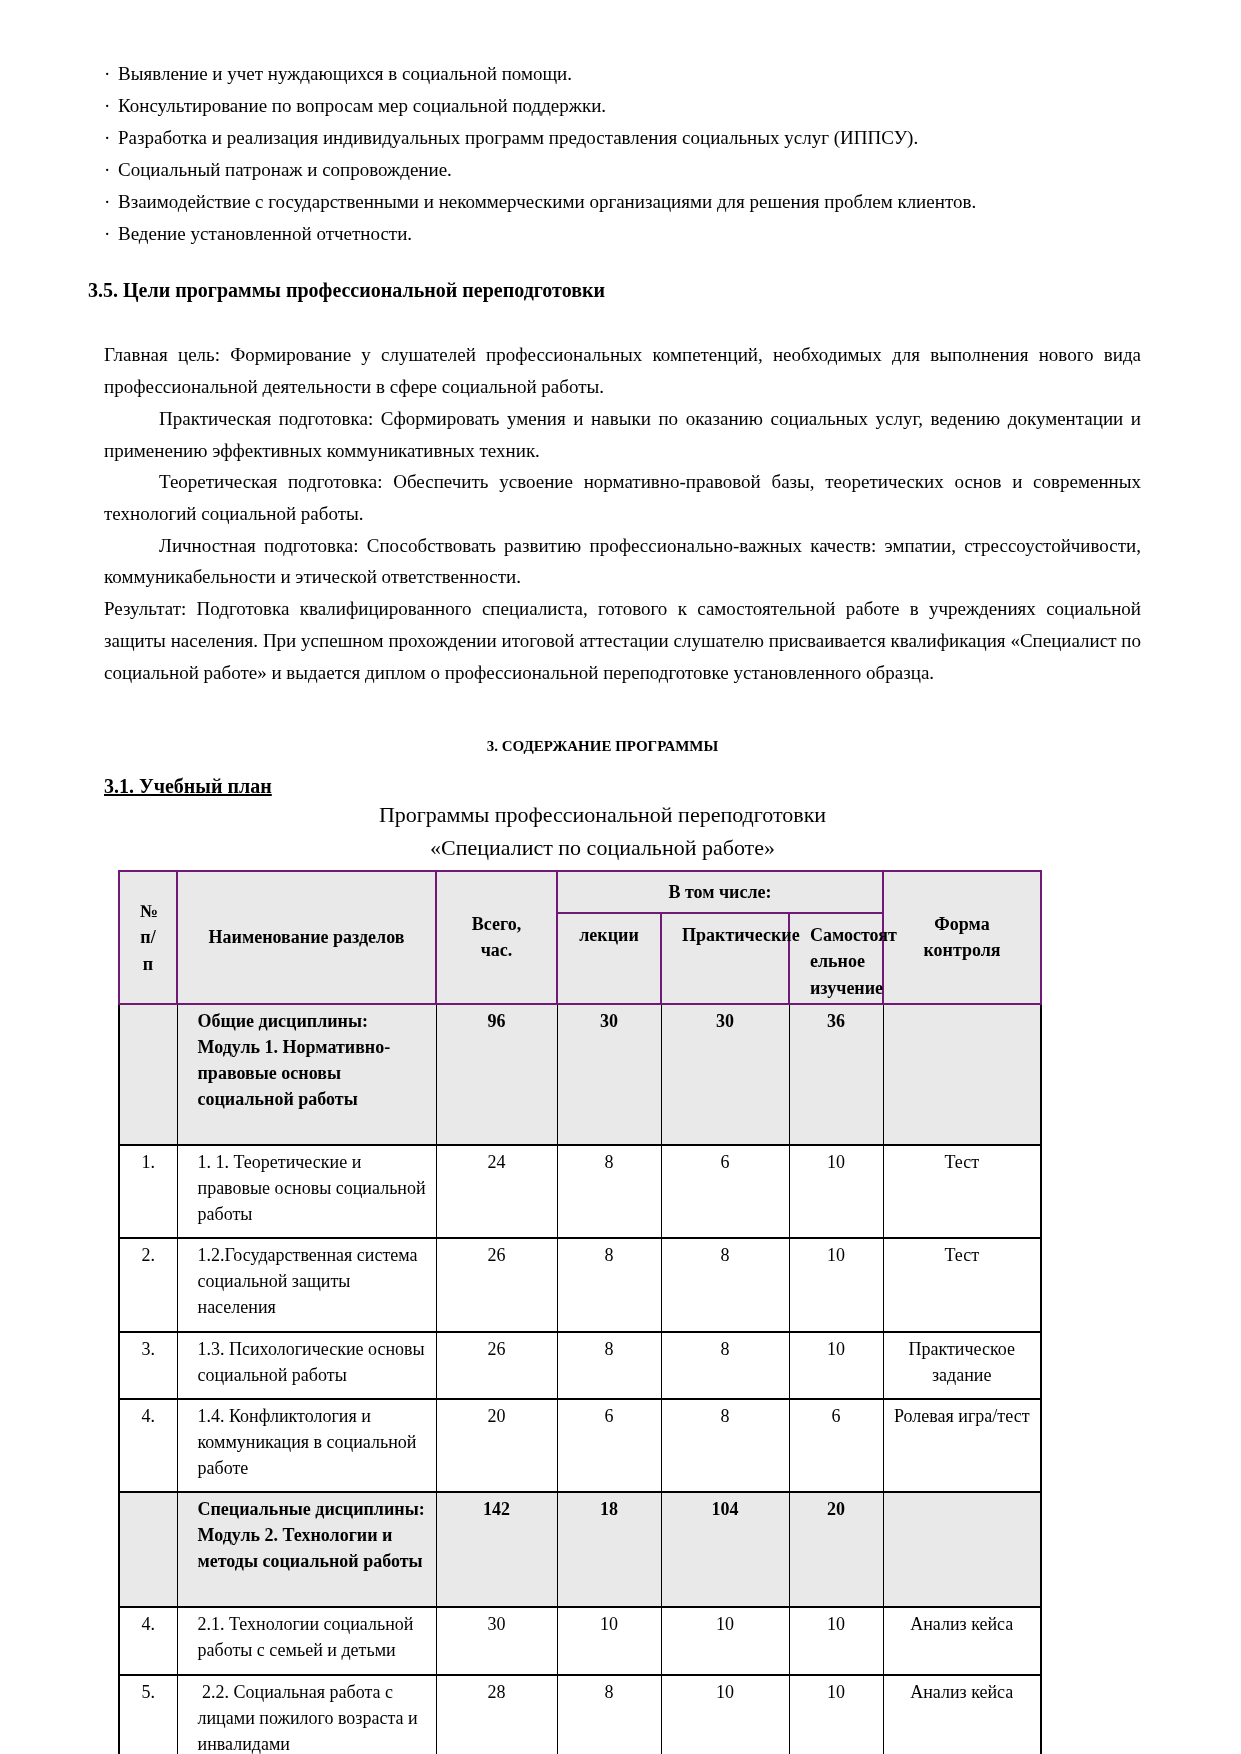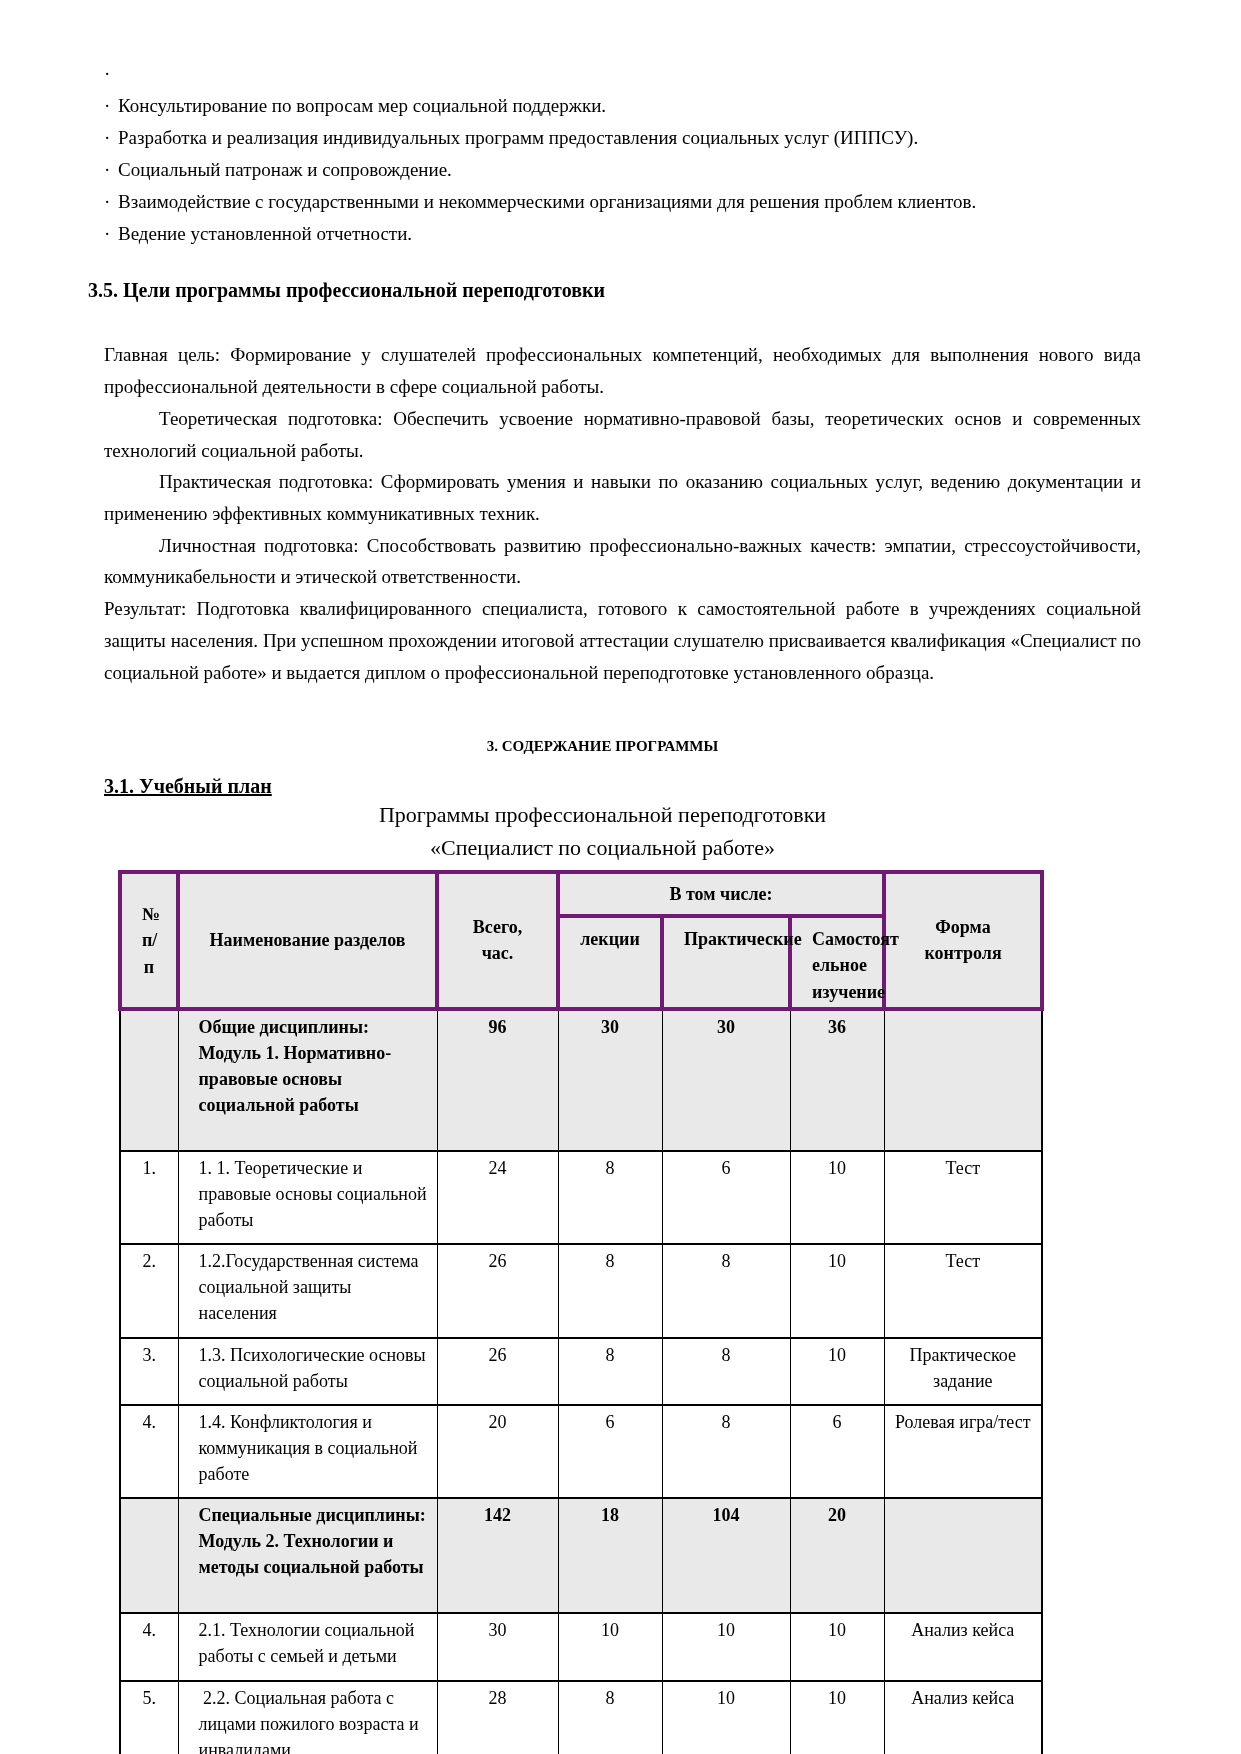--- a/index.html
+++ b/index.html
@@ -29,21 +29,21 @@
   .center-line    { text-align:center; font-size:22px; line-height:1.5; margin-right:40px; }
   
   table.plan {
     border-collapse:collapse;
     table-layout:fixed;
     width:922px;
     margin:6px 0 0 14px;
     border:2px solid #000;
   }
   table.plan th {
-    border:4px solid #701a75;
+    border:2px solid #701a75;
     background:#e9e9e9;
     font-size:18px; font-weight:bold;
     line-height:1.45;
     padding:2px 20px;
     vertical-align:middle;
     text-align:center;
     white-space:pre-line;
   }
   table.plan thead tr.subhead th { vertical-align:top; padding-top:8px;text-align:center; }
   table.plan thead tr.tophead th.including { height:36px; }
@@ -62,20 +62,21 @@
   table.plan td.bold { font-weight:bold; }
 </style>
 </head>
 <body>
 
 <div class="page">
 
   <ul class="bullets" id="bullets">
       <li>
         <span class="marker">·</span>
+        <span>Выявление и учет нуждающихся в социальной помощи.</span>
       </li>
       <li>
         <span class="marker">·</span>
         <span>Консультирование по вопросам мер социальной поддержки.</span>
       </li>
       <li>
         <span class="marker">·</span>
         <span>Разработка и реализация индивидуальных программ предоставления социальных услуг (ИППСУ).</span>
       </li>
       <li>
@@ -89,22 +90,22 @@
       <li>
         <span class="marker">·</span>
         <span>Ведение установленной отчетности.</span>
       </li>
     </ul>
 
   <h2 class="section-heading">3.5. Цели программы профессиональной переподготовки</h2>
 
   <div class="paras">
     <p>Главная цель: Формирование у слушателей профессиональных компетенций, необходимых для выполнения нового вида профессиональной деятельности в сфере социальной работы.</p>
+    <p class="indent">Практическая подготовка: Сформировать умения и навыки по оказанию социальных услуг, ведению документации и применению эффективных коммуникативных техник.</p>
     <p class="indent">Теоретическая подготовка: Обеспечить усвоение нормативно-правовой базы, теоретических основ и современных технологий социальной работы.</p>
-    <p class="indent">Практическая подготовка: Сформировать умения и навыки по оказанию социальных услуг, ведению документации и применению эффективных коммуникативных техник.</p>
     <p class="indent">Личностная подготовка: Способствовать развитию профессионально-важных качеств: эмпатии, стрессоустойчивости, коммуникабельности и этической ответственности.</p>
     <p>Результат: Подготовка квалифицированного специалиста, готового к самостоятельной работе в учреждениях социальной защиты населения. При успешном прохождении итоговой аттестации слушателю присваивается квалификация «Специалист по социальной работе» и выдается диплом о профессиональной переподготовке установленного образца.</p>
   </div>
 
   <div class="center-title">3. СОДЕРЖАНИЕ ПРОГРАММЫ</div>
   <div class="center-subtitle">3.1. Учебный план</div>
   <div class="center-line">Программы профессиональной переподготовки</div>
   <div class="center-line">«Специалист по социальной работе»</div>
 
   <table class="plan">

